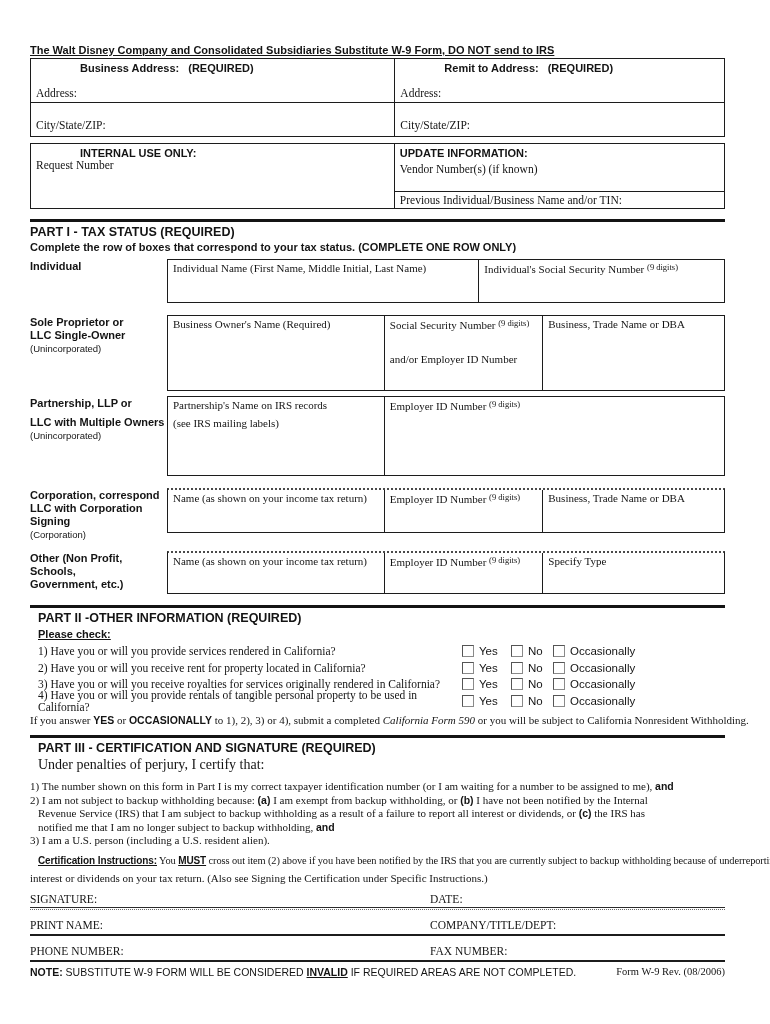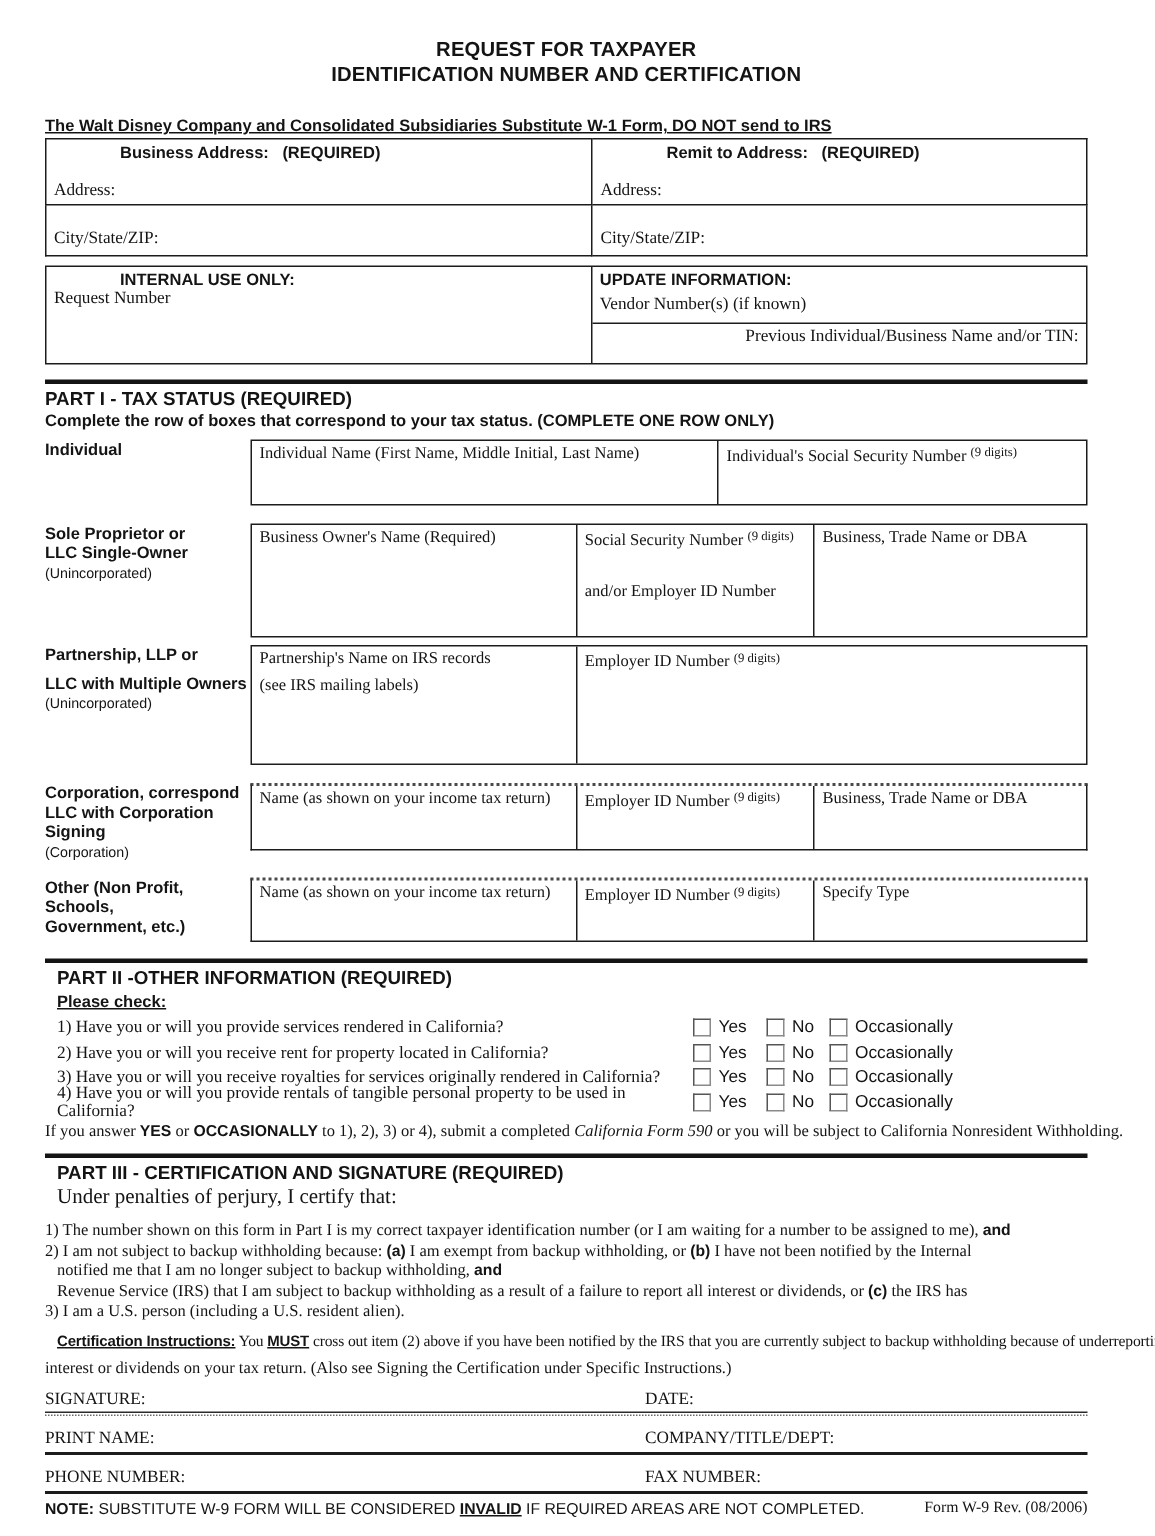--- a/index.html
+++ b/index.html
@@ -24,22 +24,22 @@
   .addr-line { margin-top:13px; }
   tr.addr-r1 td { height:42px; }
   tr.addr-r2 td { height:34px; }
   tr.addr-r2 .serif-label { margin-top:13px; }
 
   
   .itable { display:flex; border:1.8px solid #1c1c1c; margin-top:6px; height:66px; }
   .itable-left { width:52.5%; border-right:1.8px solid #1c1c1c; padding:3px 5px; }
   .itable-right { flex:1; display:flex; flex-direction:column; }
   .itable-right .r1 { padding:3px 5px; }
-  .itable-right .r2 { padding:1px 5px 6px; border-bottom:1px solid #1c1c1c; }
-  .itable-right .r3 { padding:2px 5px; flex:1;text-align:right; }
+  .itable-right .r2 { padding:1px 5px 16px; border-bottom:1px solid #1c1c1c; }
+  .itable-right .r3 { padding:2px 5px; flex:1; }
 
   
   .rule { height:3px; background:#141414; }
   .rule-p1 { margin-top:10px; }
   .rule-p2 { margin-top:11px; }
   .rule-p3 { margin-top:9px; }
   .part-head { font-family:"Liberation Sans", sans-serif; font-weight:bold;
                font-size:12.5px; margin-top:3px; }
   .p23-indent { padding-left:8px; }
   .p1-instr { font-family:"Liberation Sans", sans-serif; font-weight:bold;
@@ -107,26 +107,22 @@
   .note-row { display:flex; justify-content:space-between; align-items:flex-start; margin-top:4px; }
   .note-left { font-family:"Liberation Sans", sans-serif; font-weight:bold; font-size:10.5px; }
   .note-left .inv { text-decoration:underline; }
   .note-right { font-size:10.5px; }
 </style>
 </head>
 <body>
 
 <div class="page">
 
-  <div class="title">
-    <div>REQUEST FOR TAXPAYER</div>
-    <div>IDENTIFICATION NUMBER AND CERTIFICATION</div>
-  </div>
-
-  <div class="subtitle">The Walt Disney Company and Consolidated Subsidiaries Substitute W-1 Form, DO NOT send to IRS</div>
+
+  <div class="subtitle">The Walt Disney Company and Consolidated Subsidiaries Substitute W-9 Form, DO NOT send to IRS</div>
 
   <table class="addr">
     <tbody>
         <tr class="addr-r1">
       <td class="c1">
         <div class="cell-head">
           <span>Business Address:</span><span class="req">(REQUIRED)</span>
         </div>
         <div class="serif-label addr-line">Address:</div>
       </td>
@@ -320,24 +316,24 @@
   <div class="p3-intro p23-indent">Under penalties of perjury, I certify that:</div>
 
   <div class="p3-item p3-i1">
     <span>1) The number shown on this form in Part I is my correct taxpayer identification number (or I am waiting for a number to be assigned to me), </span><span class="bs">and</span>
   </div>
   <div class="p3-item p3-i2">
     <div>
       <span>2) I am not subject to backup withholding because: </span><span class="bs">(a)</span><span> I am exempt from backup withholding, or </span><span class="bs">(b)</span><span> I have not been notified by the Internal</span>
     </div>
     <div class="ind8">
+      <span>Revenue Service (IRS) that I am subject to backup withholding as a result of a failure to report all interest or dividends, or </span><span class="bs">(c)</span><span> the IRS has</span>
+    </div>
+    <div class="ind8">
       <span>notified me that I am no longer subject to backup withholding, </span><span class="bs">and</span>
-    </div>
-    <div class="ind8">
-      <span>Revenue Service (IRS) that I am subject to backup withholding as a result of a failure to report all interest or dividends, or </span><span class="bs">(c)</span><span> the IRS has</span>
     </div>
   </div>
   <div class="p3-item">3) I am a U.S. person (including a U.S. resident alien).</div>
 
   <div class="cert p23-indent">
     <span class="lbl">Certification Instructions:</span><span> You </span><span class="must">MUST</span><span> cross out item (2) above if you have been notified by the IRS that you are currently subject to backup withholding because of underreporting</span>
   </div>
   <div class="cert2">interest or dividends on your tax return.  (Also see Signing the Certification under Specific Instructions.)</div>
 
   <div class="sig-row">

